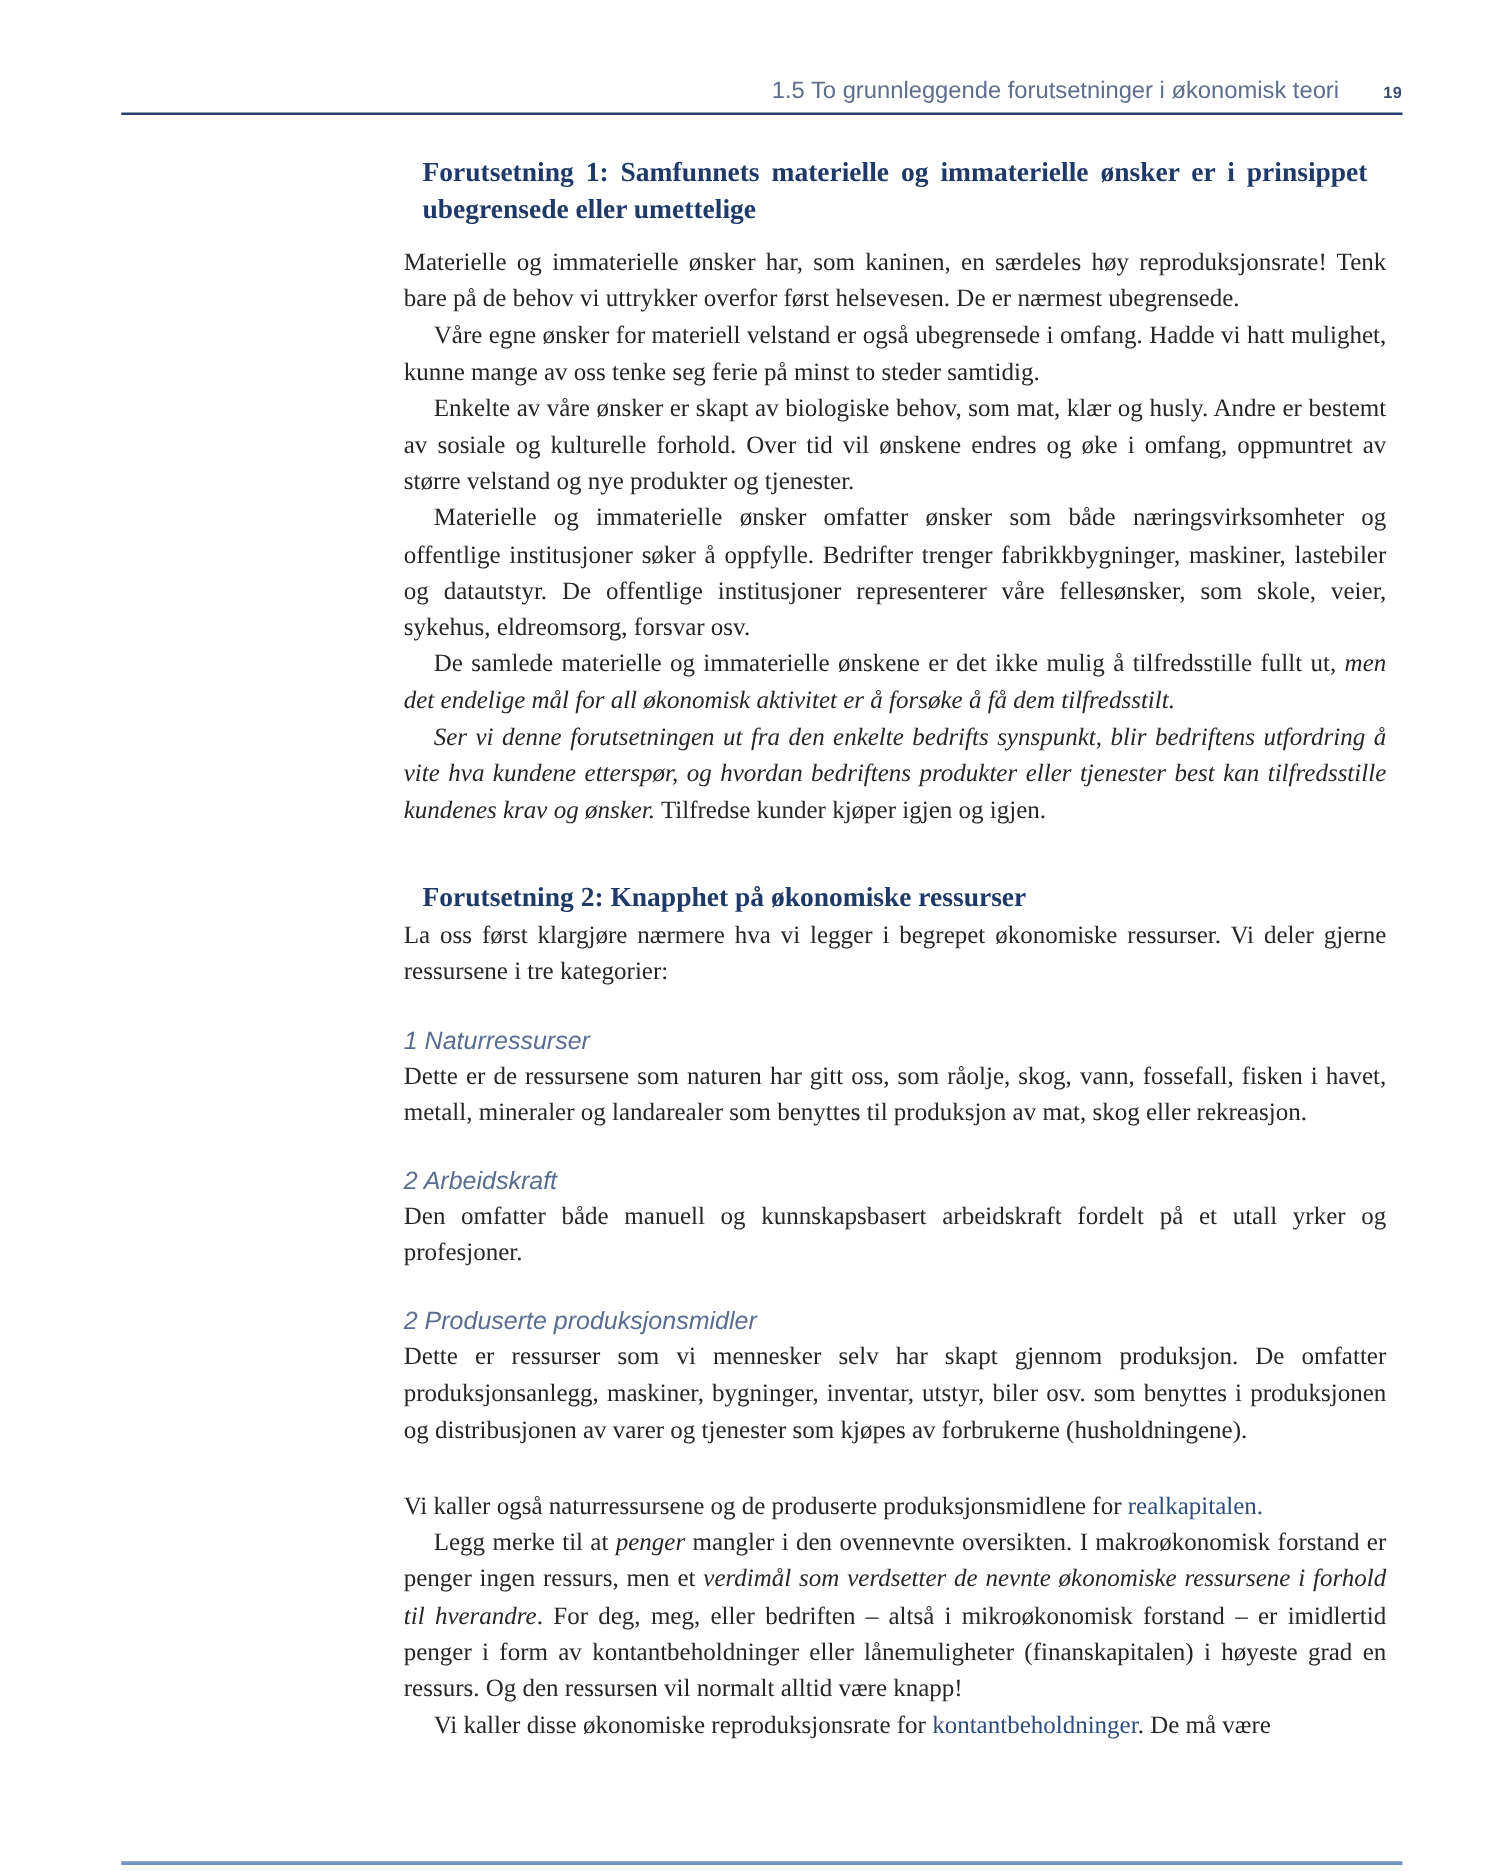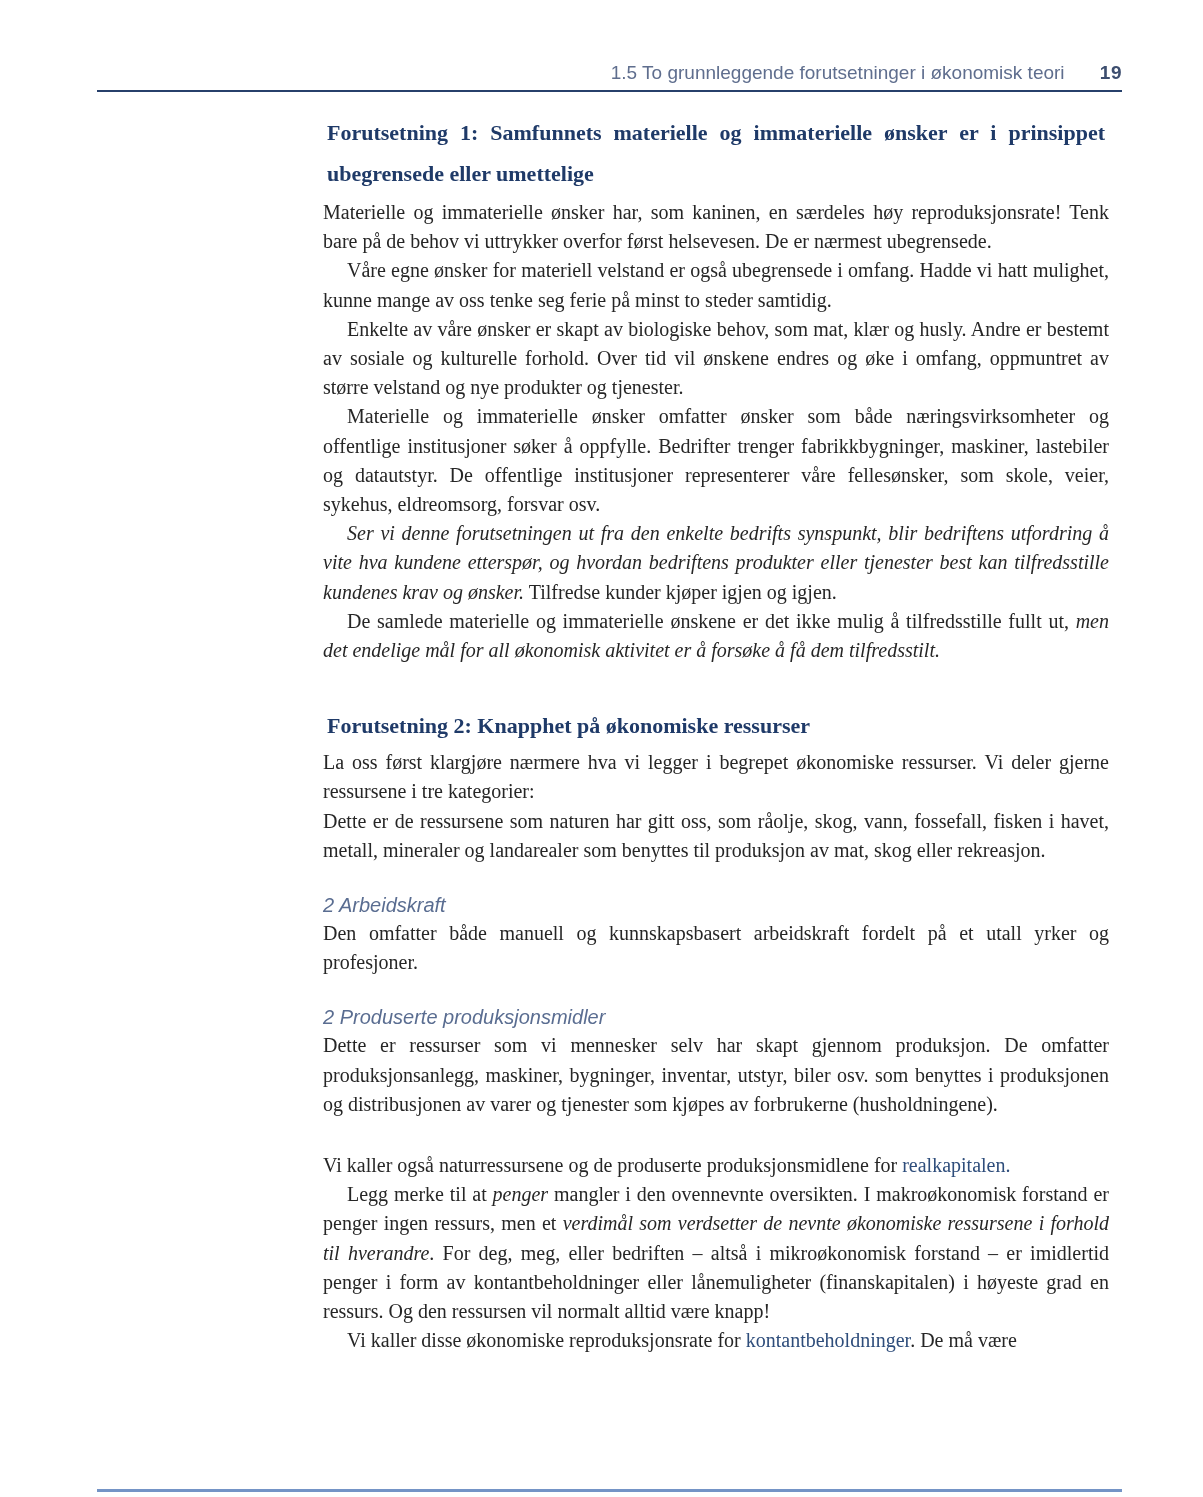--- a/index.html
+++ b/index.html
@@ -25,21 +25,21 @@
     text-align: right;
     font-family: "Liberation Sans", sans-serif;
     font-size: 19px;
     color: var(--header-gray-blue, #5f6e8e);
     white-space: nowrap;
   }
   .header-row .pagenum {
     display: inline-block;
     margin-left: 30px;
     font-weight: 700;
-    font-size: 19px;
+    font-size: 13px;
     letter-spacing: 0.5px;
     color: var(--page-number-navy, #3d4e6f);
   }
   .header-rule {
     position: absolute;
     top: 90px;
     left: 97px;
     width: 1025px;
     height: 2px;
     background: var(--rule-navy, #27406b);
@@ -57,23 +57,23 @@
     position: absolute;
     top: 108px;
     left: 323px;
     width: 786px;
     color: var(--body-text, #262626);
     font-size: 20px;
     line-height: 29.2px;
     text-align: justify;
   }
   .section-heading {
-    margin: 4px;
+    margin: 15px;
     font-size: 22px;
-    line-height: 41px;
+    line-height: 29px;
     font-weight: 700;
     color: var(--heading-navy, #1f3a68);
     text-align: justify;
   }
   .section-heading.second {
     margin-top: 40px;
     margin-bottom: 2px;
     text-align: left;
   }
   p.body-para {
@@ -113,26 +113,27 @@
   </div>
   <div class="header-rule"></div>
 
   <div class="content">
 
     <h2 class="section-heading">Forutsetning 1: Samfunnets materielle og immaterielle ønsker er i prinsippet ubegrensede eller umettelige</h2>
     <p class="body-para"><span>Materielle og immaterielle ønsker har, som kaninen, en særdeles høy reproduksjonsrate! Tenk bare på de behov vi uttrykker overfor først helsevesen. De er nærmest ubegrensede.</span></p>
     <p class="body-para indent"><span>Våre egne ønsker for materiell velstand er også ubegrensede i omfang. Hadde vi hatt mulighet, kunne mange av oss tenke seg ferie på minst to steder samtidig.</span></p>
     <p class="body-para indent"><span>Enkelte av våre ønsker er skapt av biologiske behov, som mat, klær og husly. Andre er bestemt av sosiale og kulturelle forhold. Over tid vil ønskene endres og øke i omfang, oppmuntret av større velstand og nye produkter og tjenester.</span></p>
     <p class="body-para indent"><span>Materielle og immaterielle ønsker omfatter ønsker som både næringsvirksomheter og offentlige institusjoner søker å oppfylle. Bedrifter trenger fabrikkbygninger, maskiner, lastebiler og datautstyr. De offentlige institusjoner representerer våre fellesønsker, som skole, veier, sykehus, eldreomsorg, forsvar osv.</span></p>
+    <p class="body-para indent"><span>De samlede materielle og immaterielle ønskene er det ikke mulig å tilfredsstille fullt ut, </span><span class="run-italic">men det endelige mål for all økonomisk aktivitet er å forsøke å få dem tilfredsstilt.</span></p>
     <p class="body-para indent"><span class="run-italic">Ser vi denne forutsetningen ut fra den enkelte bedrifts synspunkt, blir bedriftens utfordring å vite hva kundene etterspør, og hvordan bedriftens produkter eller tjenester best kan tilfredsstille kundenes krav og ønsker.</span><span> Tilfredse kunder kjøper igjen og igjen.</span></p>
-    <p class="body-para indent"><span>De samlede materielle og immaterielle ønskene er det ikke mulig å tilfredsstille fullt ut, </span><span class="run-italic">men det endelige mål for all økonomisk aktivitet er å forsøke å få dem tilfredsstilt.</span></p>
 
     <h2 class="section-heading second">Forutsetning 2: Knapphet på økonomiske ressurser</h2>
     <p class="body-para"><span>La oss først klargjøre nærmere hva vi legger i begrepet økonomiske ressurser. Vi deler gjerne ressursene i tre kategorier:</span></p>
 
+    <h3 class="cat-title">1 Naturressurser</h3>
     <p class="body-para"><span>Dette er de ressursene som naturen har gitt oss, som råolje, skog, vann, fossefall, fisken i havet, metall, mineraler og landarealer som benyttes til produksjon av mat, skog eller rekreasjon.</span></p>
 
     <h3 class="cat-title">2 Arbeidskraft</h3>
     <p class="body-para"><span>Den omfatter både manuell og kunnskapsbasert arbeidskraft fordelt på et utall yrker og profesjoner.</span></p>
 
     <h3 class="cat-title">2 Produserte produksjonsmidler</h3>
     <p class="body-para"><span>Dette er ressurser som vi mennesker selv har skapt gjennom produksjon. De omfatter produksjonsanlegg, maskiner, bygninger, inventar, utstyr, biler osv. som benyttes i produksjonen og distribusjonen av varer og tjenester som kjøpes av forbrukerne (husholdningene).</span></p>
 
     <p class="body-para closing-first"><span>Vi kaller også naturressursene og de produserte produksjonsmidlene for </span><span class="run-term">realkapitalen.</span></p>
     <p class="body-para indent"><span>Legg merke til at </span><span class="run-italic">penger</span><span> mangler i den ovennevnte oversikten. I makroøkonomisk forstand er penger ingen ressurs, men et </span><span class="run-italic">verdimål som verdsetter de nevnte økonomiske ressursene i forhold til hverandre</span><span>. For deg, meg, eller bedriften – altså i mikroøkonomisk forstand – er imidlertid penger i form av kontantbeholdninger eller lånemuligheter (finanskapitalen) i høyeste grad en ressurs. Og den ressursen vil normalt alltid være knapp!</span></p>

